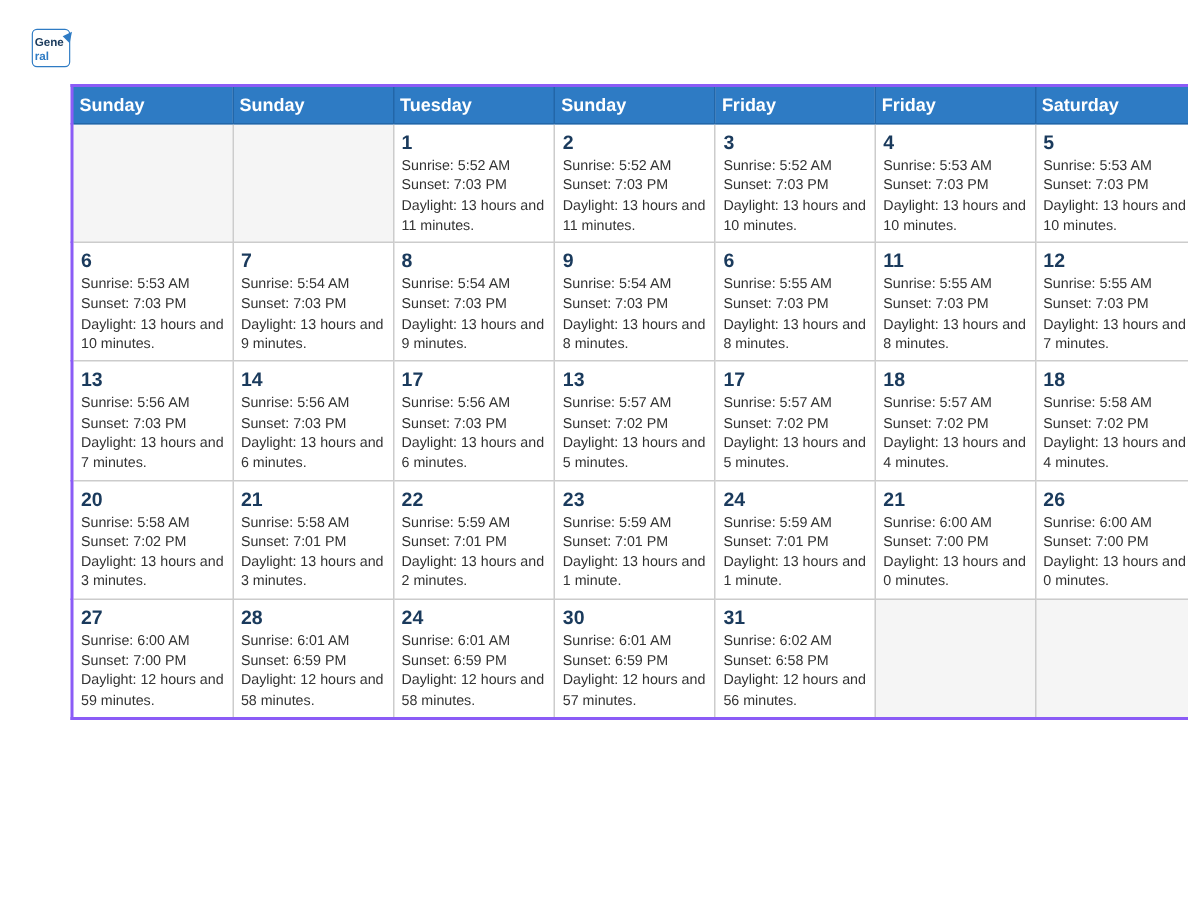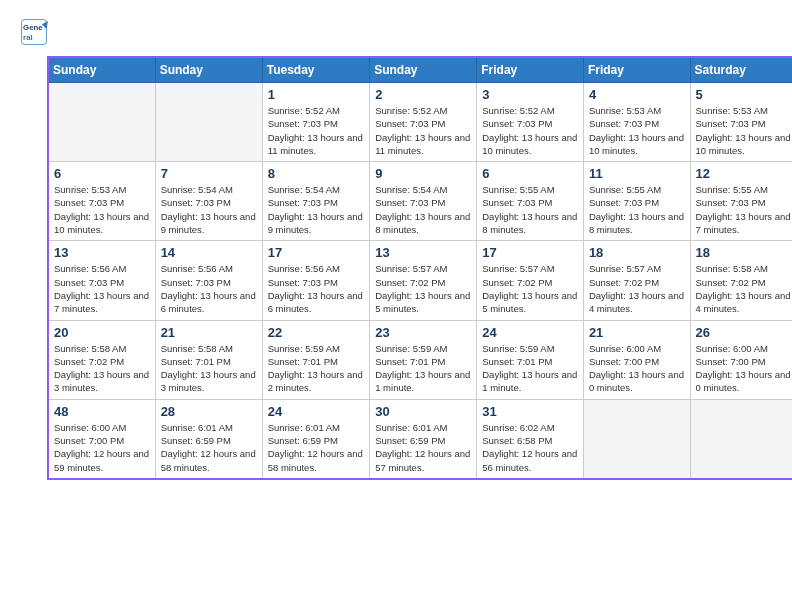--- a/index.html
+++ b/index.html
@@ -230,21 +230,21 @@
             <div class="day-number">21</div>
             <div class="day-info">Sunrise: 6:00 AM<br>Sunset: 7:00 PM<br>Daylight: 13 hours and 0 minutes.</div>
           </td>
           <td>
             <div class="day-number">26</div>
             <div class="day-info">Sunrise: 6:00 AM<br>Sunset: 7:00 PM<br>Daylight: 13 hours and 0 minutes.</div>
           </td>
         </tr>
         <tr>
           <td>
-            <div class="day-number">48</div>
+            <div class="day-number">27</div>
             <div class="day-info">Sunrise: 6:00 AM<br>Sunset: 7:00 PM<br>Daylight: 12 hours and 59 minutes.</div>
           </td>
           <td>
             <div class="day-number">28</div>
             <div class="day-info">Sunrise: 6:01 AM<br>Sunset: 6:59 PM<br>Daylight: 12 hours and 58 minutes.</div>
           </td>
           <td>
             <div class="day-number">24</div>
             <div class="day-info">Sunrise: 6:01 AM<br>Sunset: 6:59 PM<br>Daylight: 12 hours and 58 minutes.</div>
           </td>

